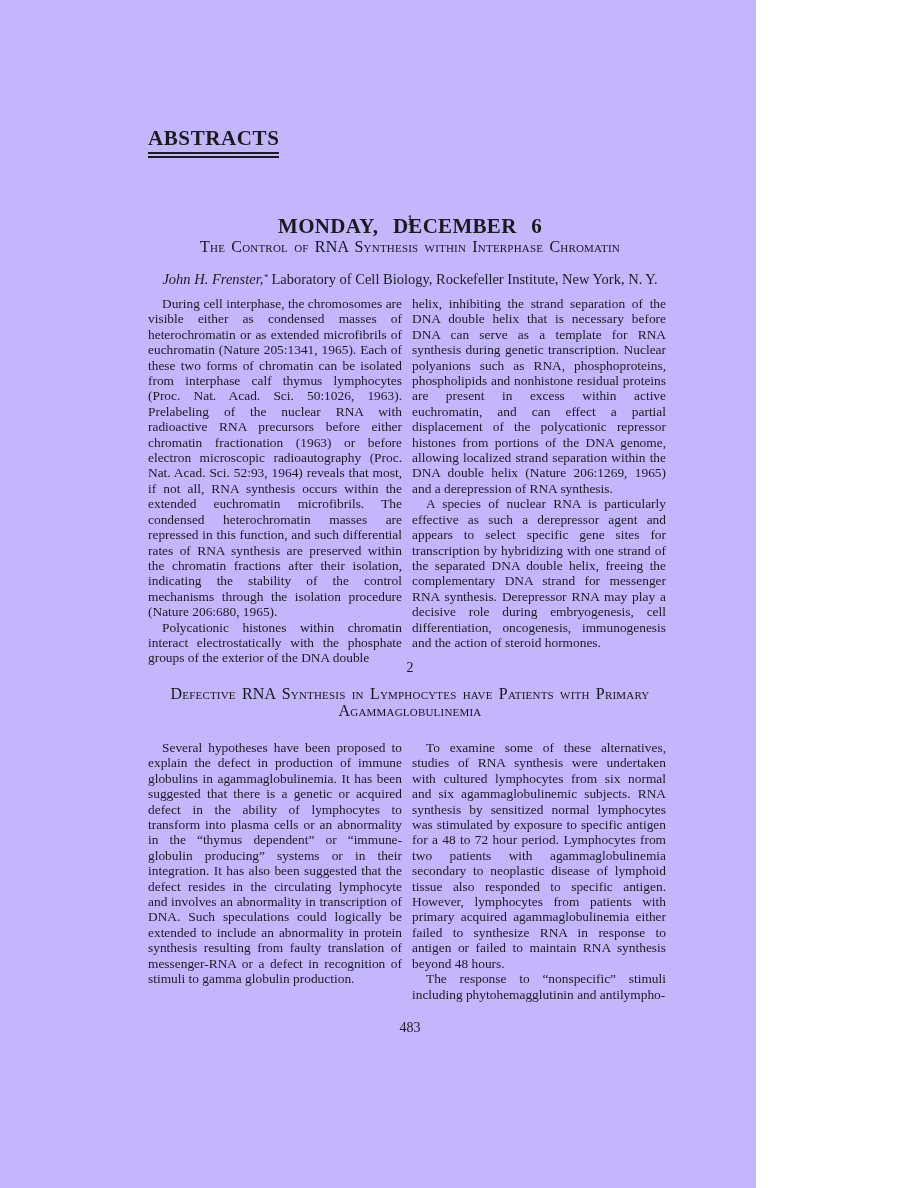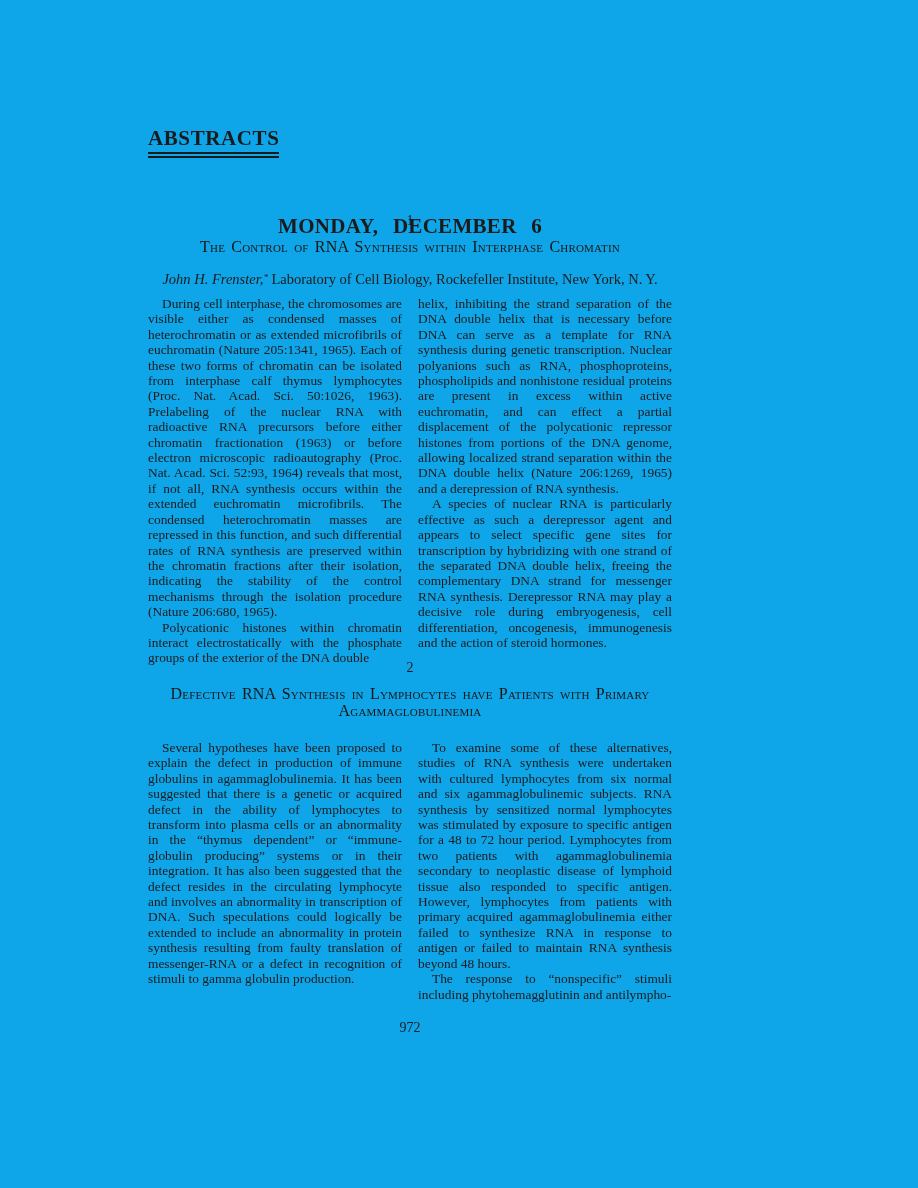--- a/index.html
+++ b/index.html
@@ -3,22 +3,22 @@
 <meta charset="utf-8">
 <style>
   html, body { margin: 0; padding: 0; }
   body {
     width: 918px; height: 1188px;
     background: #ffffff;
     font-family: "Liberation Serif", "DejaVu Serif", serif;
   }
   .page {
     position: relative;
-    width: 918px; height: 1188px;
-    background: #0ea5e9;
+    width: 756px; height: 1188px;
+    background: #c4b5fd;
     color: #1b1b1b;
     overflow: hidden;
   }
 
   
   .heading-rule {
     position: absolute; left: 148px; top: 127px;
     display: inline-block;
     padding-bottom: 2px;
     border-bottom: 2px solid #1b1b1b;
@@ -66,21 +66,21 @@
   }
   #abstract2 .abs-byline { max-width: 521px; margin-left: auto; margin-right: auto; }
   .authors-name { font-style: italic; }
   .author-mark {
     font-size: 9px;
     vertical-align: 4px;
     line-height: 0;
     font-style: italic;
   }
 
-  .abs-body { display: flex; gap: 16px; margin-top: 8px; }
+  .abs-body { display: flex; gap: 10px; margin-top: 8px; }
   #abstract2 .abs-body { margin-top: 21px; }
   .col {
     width: 254px;
     text-align: justify;
     font-size: 13.4px;
     line-height: 15.4px;
   }
   .col p { margin: 0; }
   .col p.indent { text-indent: 14px; }
 
@@ -127,15 +127,15 @@
       <div class="col">
         <p class="indent">Several hypotheses have been proposed to explain the defect in production of immune globulins in agammaglobulinemia. It has been suggested that there is a genetic or acquired defect in the ability of lymphocytes to transform into plasma cells or an abnormality in the “thymus dependent” or “immune-globulin producing” systems or in their integration. It has also been suggested that the defect resides in the circulating lymphocyte and involves an abnormality in transcription of DNA. Such speculations could logically be extended to include an abnormality in protein synthesis resulting from faulty translation of messenger-RNA or a defect in recognition of stimuli to gamma globulin production.</p>
       </div>
       <div class="col">
         <p class="indent">To examine some of these alternatives, studies of RNA synthesis were undertaken with cultured lymphocytes from six normal and six agammaglobulinemic subjects. RNA synthesis by sensitized normal lymphocytes was stimulated by exposure to specific antigen for a 48 to 72 hour period. Lymphocytes from two patients with agammaglobulinemia secondary to neoplastic disease of lymphoid tissue also responded to specific antigen. However, lymphocytes from patients with primary acquired agammaglobulinemia either failed to synthesize RNA in response to antigen or failed to maintain RNA synthesis beyond 48 hours.</p>
         <p class="indent">The response to “nonspecific” stimuli including phytohemagglutinin and antilympho-</p>
       </div>
     </div>
   </section>
 
-  <div class="page-number">972</div>
+  <div class="page-number">483</div>
 
 </div>
 
 </body></html>

